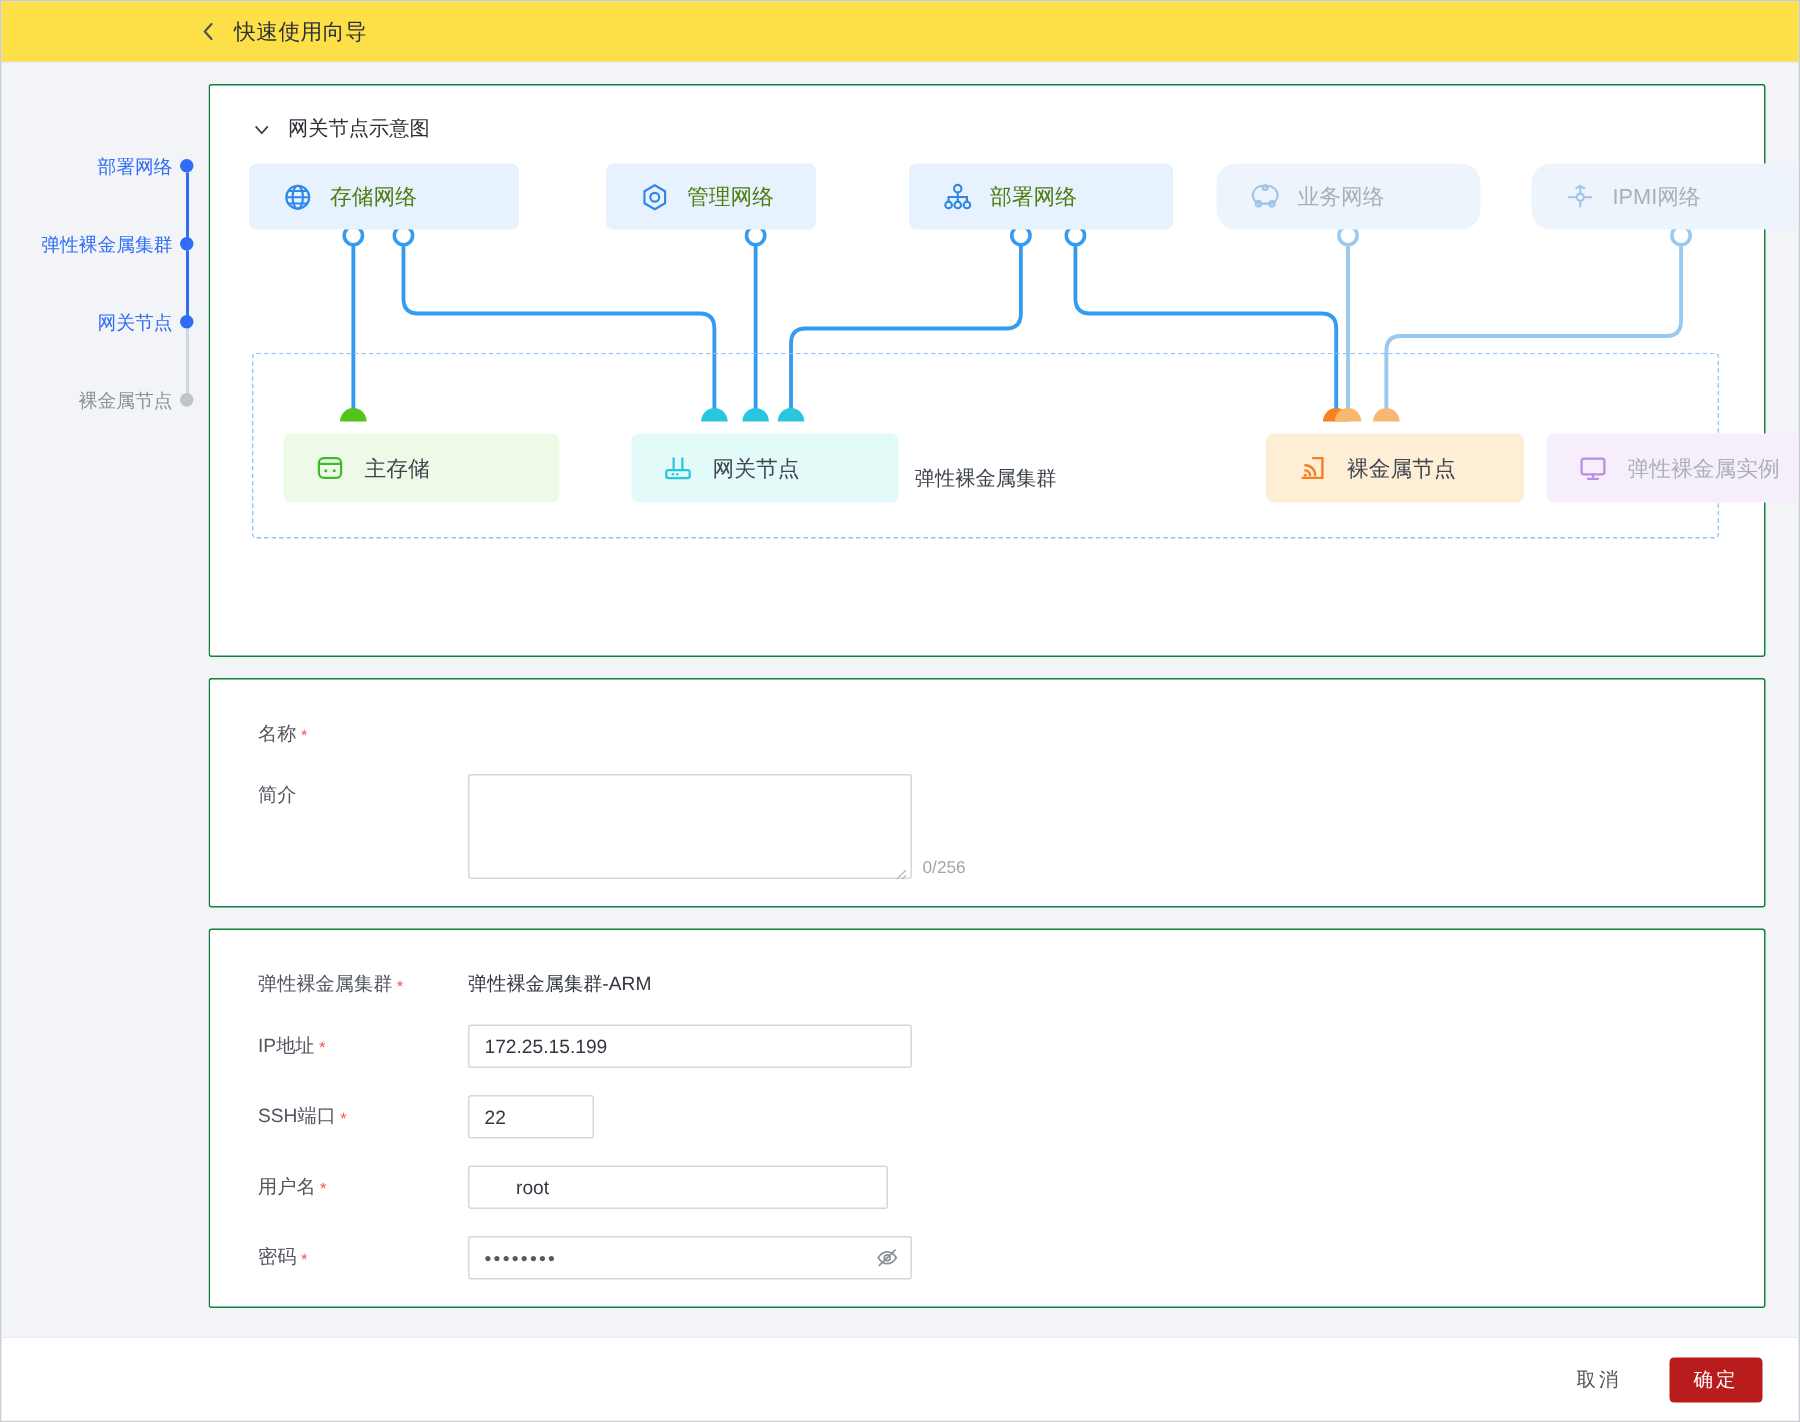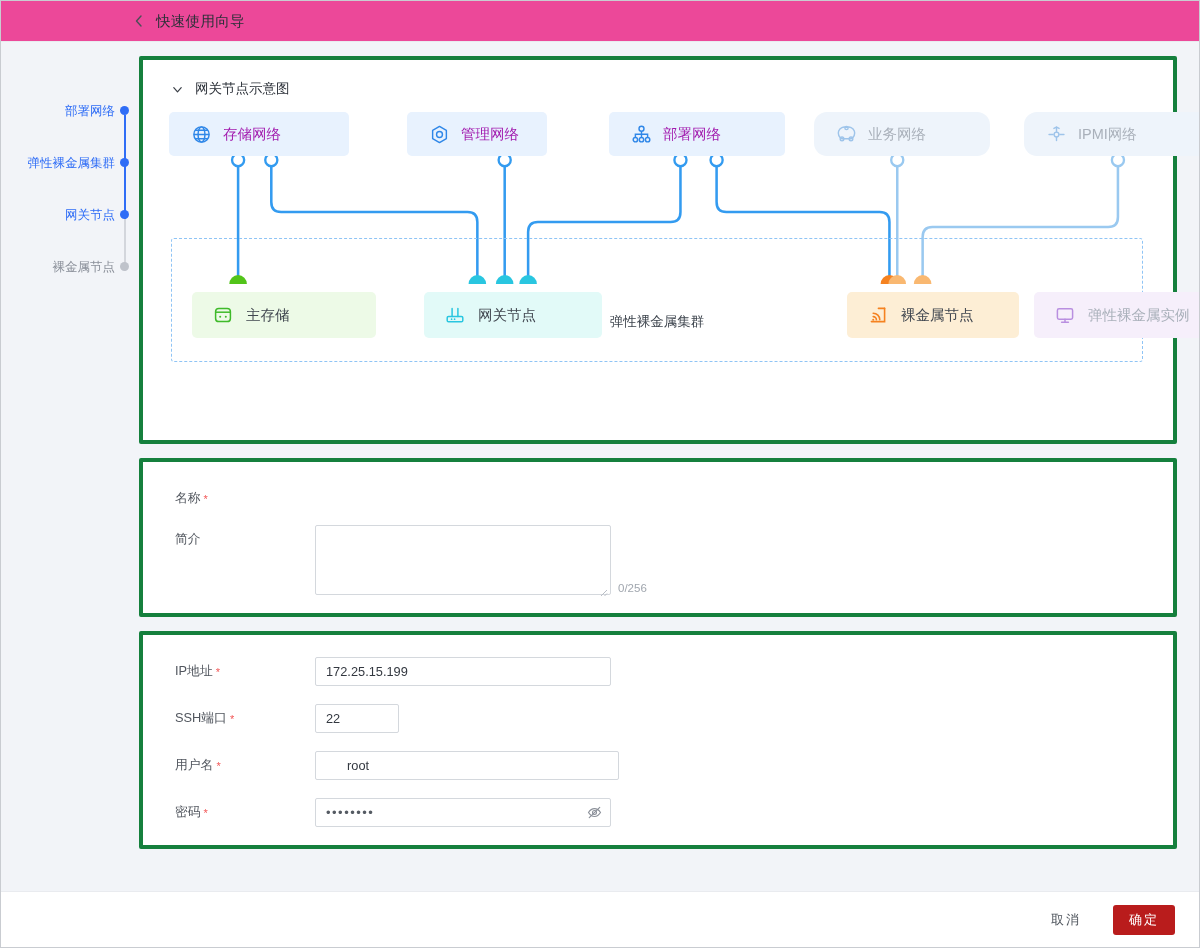--- a/index.html
+++ b/index.html
@@ -14,21 +14,21 @@
     position: absolute; left: 0; top: 0;
     width: 1200px; height: 948px;
     background: #f2f4f8;
     border: 1px solid #c9ccd1;
     display: flex; flex-direction: column;
   }
 
   
   .header {
     height: 41px; min-height: 41px;
-    background: #ec4899;
+    background: #fde047;
     display: flex; align-items: center;
     padding-left: 130px;
     border-bottom: 1px solid #e9ebef;
   }
   .back-chevron {
     width: 16px; height: 16px;
     display: inline-flex; align-items: center; justify-content: center;
     color: #4a4f57; cursor: pointer; margin-right: 9px;
   }
   .header-title {
@@ -73,21 +73,21 @@
   .step.lastactive .step-line { background: #d3d6dc; }
 
   
   .content {
     flex: 1; padding: 14px 22px 0 0;
     display: flex; flex-direction: column; gap: 14px;
     overflow: hidden;
   }
   .panel {
     background: #ffffff;
-    border: 4px solid #15803d;
+    border: 1px solid #15803d;
     border-radius: 2px;
   }
 
   
   .panel-diagram { padding: 14px 16px 18px 16px; }
   .collapse-head {
     display: flex; align-items: center; gap: 11px;
     padding: 6px 0 0 12px;
     cursor: pointer;
   }
@@ -104,21 +104,21 @@
   .net-chip {
     position: absolute; top: 0;
     height: 44px;
     border-radius: 5px;
     display: flex; align-items: center;
     padding-left: 22px; gap: 11px;
     background: #e8f2fe;
     cursor: pointer;
   }
   .net-chip.dim { background: #eef4fb; border-radius: 13px; }
-  .net-chip .chip-label { font-size: 14.5px; color: #a21caf; white-space: nowrap; }
+  .net-chip .chip-label { font-size: 14.5px; color: #4d7c0f; white-space: nowrap; }
   .net-chip.dim .chip-label { color: #a9b0ba; }
   .net-icon { width: 21px; height: 21px; display: inline-flex; flex: 0 0 21px; }
 
   
   .cluster {
     position: absolute; left: 12px; right: 14px;
     top: 126px; height: 124px;
     border: 1px dashed #8fc4f5;
     border-radius: 3px;
   }
@@ -159,21 +159,21 @@
   .fld { position: relative; }
   .inp {
     height: 29px; border: 1px solid #d4d8dd; border-radius: 2px;
     background: #fff; font-size: 12.8px; color: #333840;
     padding: 0 10px; display: flex; align-items: center;
     font-family: "Liberation Sans", sans-serif;
   }
   .inp-name { width: 296px; }
   .inp-ip   { width: 296px; }
   .inp-port { width: 84px; }
-  .inp-user { width: 304px; padding-left: 31px; }
+  .inp-user { width: 280px; padding-left: 31px; }
   .inp-pass { width: 296px; padding-right: 30px; }
   .ta-wrap { position: relative; display: flex; align-items: flex-end; }
   .ta {
     width: 296px; height: 70px;
     border: 1px solid #d4d8dd; border-radius: 2px; background: #fff;
     position: relative;
   }
   .ta-grip {
     position: absolute; right: 2px; bottom: 1px;
     width: 10px; height: 10px; color: #b9bec6;
@@ -419,20 +419,26 @@
                     <path d="M9 3 L3 9 M9 6.5 L6.5 9"></path>
                   </svg>
               </span>
             </div>
             <span class="ta-count">0/256</span>
           </div>
         </div>
       </div>
 
       <div class="panel panel-form">
+        <div class="form-row">
+          <div class="form-label">
+            <span>弹性裸金属集群</span><span class="req">*</span>
+          </div>
+          <div class="static-val">弹性裸金属集群-ARM</div>
+        </div>
 
         <div class="form-row">
           <div class="form-label">
             <span>IP地址</span><span class="req">*</span>
           </div>
           <div class="inp inp-ip">172.25.15.199</div>
         </div>
 
         <div class="form-row">
           <div class="form-label">

